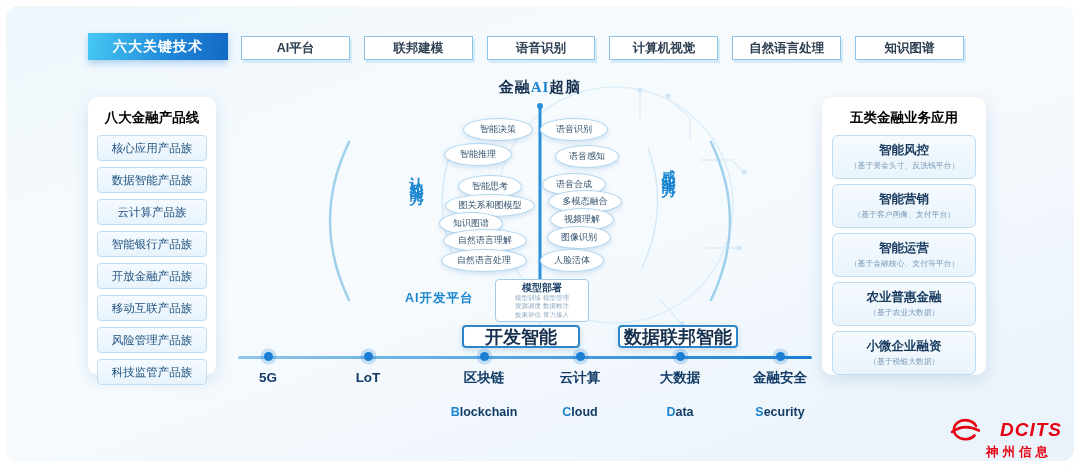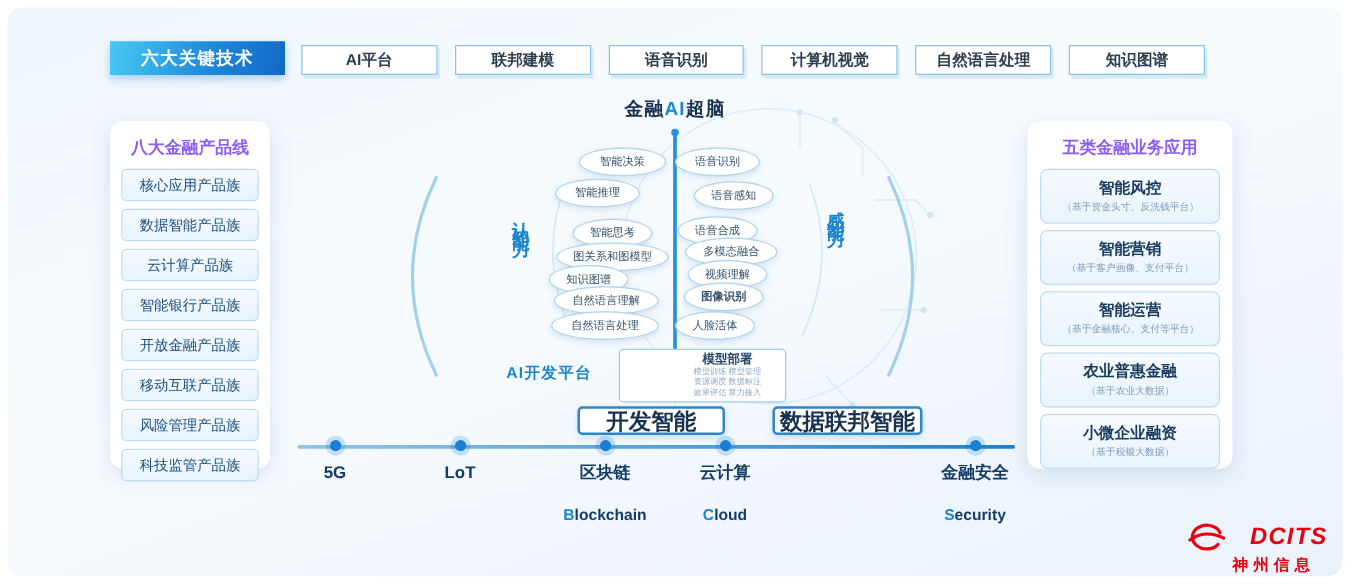--- a/index.html
+++ b/index.html
@@ -11,45 +11,45 @@
     background:linear-gradient(100deg,#47c9f3 0%,#1e86d8 60%,#1368c4 100%);
     color:#fff;font-weight:bold;font-size:14px;letter-spacing:1px;
     display:flex;align-items:center;justify-content:center;box-shadow:0 3px 7px rgba(27,127,214,.35);}
   .tech-bar{position:absolute;left:241px;top:36px;width:723px;height:22px;display:flex;gap:14px;z-index:4;}
   .tech-box{flex:1;height:22px;background:#ffffff;border:1px solid #8fc2e6;
     box-shadow:2px 3px 0 rgba(176,214,240,.45);
     display:flex;align-items:center;justify-content:center;font-size:12.5px;font-weight:600;color:#2c3e50;white-space:nowrap;}
 
   
   .panel{position:absolute;background:#ffffff;border-radius:10px;box-shadow:0 5px 16px rgba(120,160,200,.25);z-index:4;box-sizing:border-box;}
-  .panel-title{text-align:center;font-size:13.5px;font-weight:bold;color:#8b5cf6;margin:2px 0 8px 0;}
+  .panel-title{text-align:center;font-size:13.5px;font-weight:bold;color:#000000;margin:2px 0 8px 0;}
   .panel-left{left:88px;top:97px;width:128px;height:278px;padding:10px 9px;}
   .lp-items{display:flex;flex-direction:column;gap:6px;}
   .lp-item{height:24px;border:1px solid #bedcf2;border-radius:4px;background:linear-gradient(180deg,#f5fafe,#e7f3fc);
     display:flex;align-items:center;justify-content:center;font-size:11.5px;color:#1c4f7d;white-space:nowrap;}
   .panel-right{left:822px;top:97px;width:164px;height:278px;padding:10px;}
   .rp-items{display:flex;flex-direction:column;gap:5px;}
   .rp-item{height:42px;border:1px solid #bedcf2;border-radius:6px;background:linear-gradient(180deg,#f5fafe,#e9f4fc);
     display:flex;flex-direction:column;align-items:center;justify-content:center;gap:1px;}
   .rp-title{font-size:12.5px;font-weight:bold;color:#173a5e;}
   .rp-sub{font-size:8.5px;color:#7d9cb8;white-space:nowrap;transform:scale(.92);}
 
   
   .center-title{position:absolute;left:540px;top:78px;transform:translateX(-50%);z-index:4;
     font-size:15px;font-weight:bold;color:#17314f;white-space:nowrap;letter-spacing:1px;}
-  .t-ai{color:#1a86d0;}
+  .t-ai{color:#1a86d0;font-family:Liberation Serif, serif;}
   .vlabel{position:absolute;writing-mode:vertical-rl;font-weight:bold;color:#1a86d0;font-size:14px;letter-spacing:5px;z-index:4;}
   .vlabel-left{left:408px;top:166px;}
   .vlabel-right{left:660px;top:158px;}
   .ai-platform{position:absolute;left:405px;top:290px;font-size:12.5px;font-weight:bold;color:#1a86d0;z-index:4;letter-spacing:1px;}
   .bubble{position:absolute;height:21px;border-radius:50%;background:#ffffff;border:1px solid #aed4ee;
     box-shadow:0 2px 5px rgba(120,170,215,.3);display:flex;align-items:center;justify-content:center;
     font-size:9px;color:#33526e;white-space:nowrap;z-index:3;}
   .model-box{position:absolute;left:495px;top:279px;width:92px;height:41px;background:#ffffff;border:1px solid #9fcbe9;border-radius:4px;
-    display:flex;flex-direction:column;align-items:center;justify-content:center;z-index:3;padding-left:40px;}
+    display:flex;flex-direction:column;align-items:center;justify-content:center;z-index:3;}
   .model-title{font-size:10px;font-weight:bold;color:#24466b;line-height:1.2;}
   .model-line{font-size:6.5px;color:#8aa7bf;line-height:1.3;white-space:nowrap;}
   .cta{position:absolute;top:325px;height:23px;border:2px solid #2e86c9;border-radius:4px;background:#ffffff;z-index:4;
     display:flex;align-items:center;justify-content:center;font-size:18px;font-weight:bold;color:#17314f;
     box-shadow:0 2px 6px rgba(46,134,201,.22);box-sizing:border-box;text-align:center;}
   .cta-1{left:462px;width:118px;}
   .cta-2{left:618px;width:120px;}
 
   
   .tl-line{position:absolute;left:238px;top:356px;width:574px;height:2.5px;z-index:2;
@@ -164,21 +164,21 @@
       <div class="bubble" style="left: 458px; top: 175px; width: 62px;">智能思考</div>
       <div class="bubble" style="left: 445px; top: 194px; width: 88px;">图关系和图模型</div>
       <div class="bubble" style="left: 439px; top: 212px; width: 62px;">知识图谱</div>
       <div class="bubble" style="left: 443px; top: 229px; width: 82px;">自然语言理解</div>
       <div class="bubble" style="left: 441px; top: 249px; width: 84px;">自然语言处理</div>
       <div class="bubble" style="left: 540px; top: 118px; width: 66px;">语音识别</div>
       <div class="bubble" style="left: 555px; top: 145px; width: 62px;">语音感知</div>
       <div class="bubble" style="left: 542px; top: 173px; width: 62px;">语音合成</div>
       <div class="bubble" style="left: 548px; top: 190px; width: 72px;">多模态融合</div>
       <div class="bubble" style="left: 550px; top: 208px; width: 62px;">视频理解</div>
-      <div class="bubble" style="left: 547px; top: 226px; width: 62px; font-weight: bold;">图像识别</div>
+      <div class="bubble" style="left: 547px; top: 226px; width: 62px;">图像识别</div>
       <div class="bubble" style="left: 540px; top: 249px; width: 62px;">人脸活体</div>
     </div>
 
   <div class="model-box">
     <div class="model-title">模型部署</div>
     <div>
         <div class="model-line">模型训练 模型管理</div>
         <div class="model-line">资源调度 数据标注</div>
         <div class="model-line">效果评估 算力接入</div>
       </div>
@@ -199,20 +199,25 @@
       </div>
       <div class="tl-item" style="left: 484px;">
         <div class="tl-dot"></div>
         <div class="tl-label">区块链</div>
         <div class="tl-sub"><span class="tl-first">B</span><span>lockchain</span></div>
       </div>
       <div class="tl-item" style="left: 580px;">
         <div class="tl-dot"></div>
         <div class="tl-label">云计算</div>
         <div class="tl-sub"><span class="tl-first">C</span><span>loud</span></div>
+      </div>
+      <div class="tl-item" style="left: 680px;">
+        <div class="tl-dot"></div>
+        <div class="tl-label">大数据</div>
+        <div class="tl-sub"><span class="tl-first">D</span><span>ata</span></div>
       </div>
       <div class="tl-item" style="left: 780px;">
         <div class="tl-dot"></div>
         <div class="tl-label">金融安全</div>
         <div class="tl-sub"><span class="tl-first">S</span><span>ecurity</span></div>
       </div>
     </div>
 
   <div class="logo">
     <div class="logo-top">

